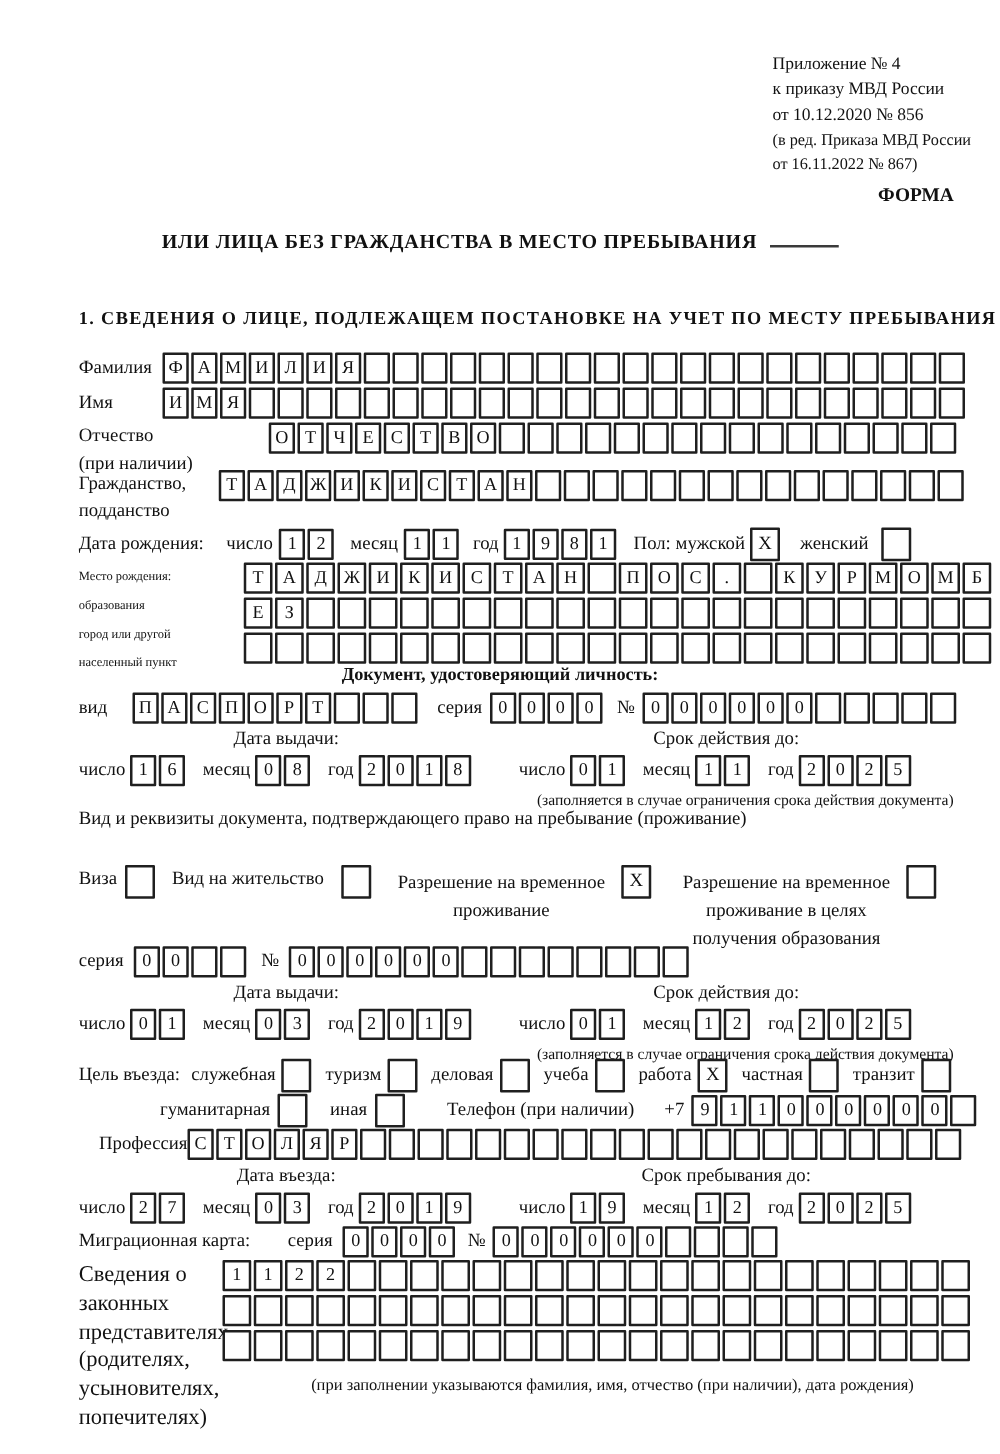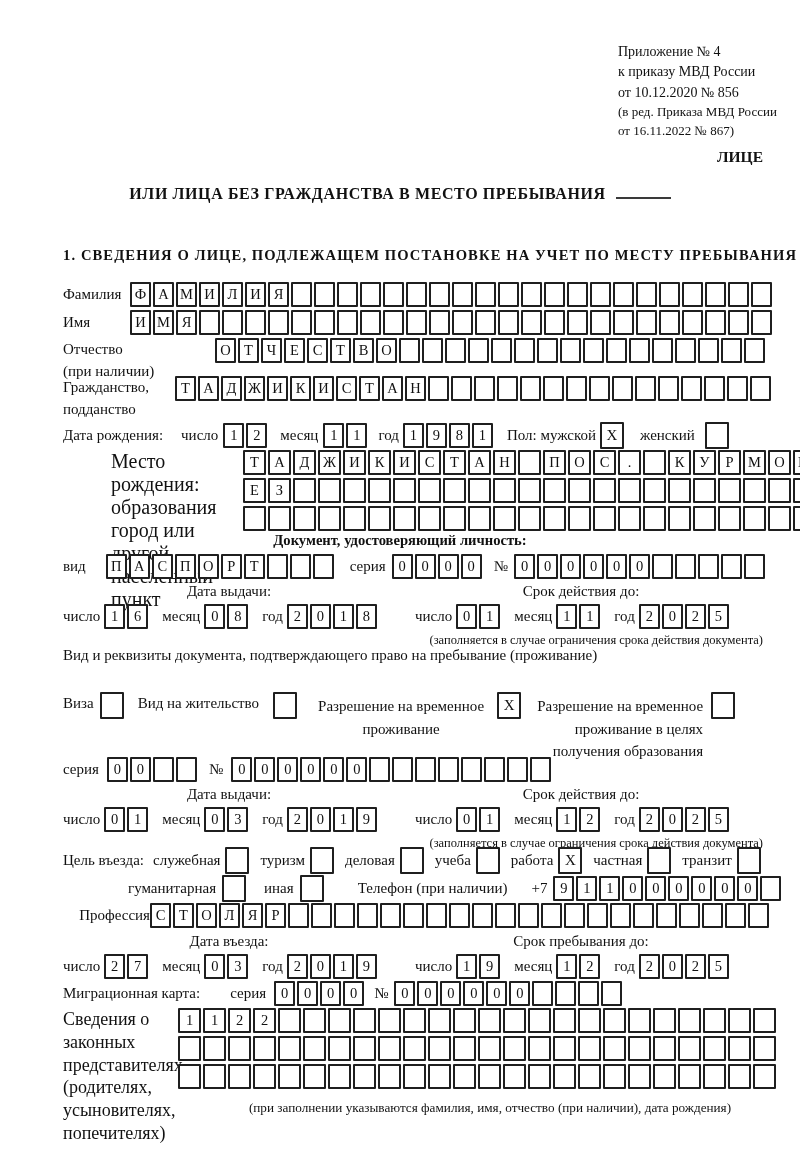--- a/index.html
+++ b/index.html
@@ -42,21 +42,21 @@
 <div class="page">
 
   <div class="abs hdr" style="top:42px;left:618px;">
     <div>Приложение № 4</div>
     <div>к приказу МВД России</div>
     <div>от 10.12.2020 № 856</div>
     <div class="sub">(в ред. Приказа МВД России</div>
     <div class="sub">от 16.11.2022 № 867)</div>
   </div>
 
-  <div class="abs forma" style="top:148px;left:0;width:763px;text-align:right;">ЛИЦЕ</div>
+  <div class="abs forma" style="top:148px;left:0;width:763px;text-align:right;">ФОРМА</div>
 
   <div class="abs title" style="top:181px;left:0;width:800px;">
     <div>
       <span>ИЛИ ЛИЦА БЕЗ ГРАЖДАНСТВА В МЕСТО ПРЕБЫВАНИЯ</span><span class="uline"></span>
     </div>
   </div>
 
   <div class="abs sec1" style="top:247px;left:63px;">1. СВЕДЕНИЯ О ЛИЦЕ, ПОДЛЕЖАЩЕМ ПОСТАНОВКЕ НА УЧЕТ ПО МЕСТУ ПРЕБЫВАНИЯ</div>
 
   <div class="abs frow" style="top:282px;left:63px;">
@@ -218,21 +218,21 @@
     <span class="cells box">
         <span class="cell">X</span>
       </span>
     <span class="lbl" style="margin-left:14px;margin-right:10px;">женский</span>
     <span class="cells box">
         <span class="cell"></span>
       </span>
   </div>
 
   <div class="abs fstart" style="top:450px;left:63px;">
-    <span style="width:132px;flex:0 0 auto;font-size:20px;line-height:23px;margin-left:48px;">
+    <span style="width:132px;flex:0 0 auto;font-size:10px;line-height:23px;">
       <span>Место рождения:</span><br>
       <span>образования</span><br>
       <span>город или другой</span><br>
       <span>населенный пункт</span>
     </span>
     <span class="rows3">
       <span class="cells md">
           <span class="cell">Т</span>
           <span class="cell">А</span>
           <span class="cell">Д</span>
@@ -410,21 +410,21 @@
         <span class="cell"></span>
       </span>
     <span class="lbl" style="margin-left:12px;margin-top:3px;">Вид на жительство</span>
     <span class="cells box" style="margin-left:14px;">
         <span class="cell"></span>
       </span>
     <span class="optlbl" style="margin-left:14px;width:176px;margin-top:3px;">Разрешение на временное проживание</span>
     <span class="cells box" style="margin-left:8px;">
         <span class="cell">X</span>
       </span>
-    <span class="optlbl" style="margin-left:4px;width:176px;margin-top:3px;text-align:right;">Разрешение на временное проживание в целях получения образования</span>
+    <span class="optlbl" style="margin-left:18px;width:176px;margin-top:3px;">Разрешение на временное проживание в целях получения образования</span>
     <span class="cells box" style="margin-left:8px;">
         <span class="cell"></span>
       </span>
   </div>
 
   <div class="abs frow" style="top:757px;left:63px;">
     <span class="lbl" style="margin-right:8px;">серия</span>
     <span class="cells">
         <span class="cell">0</span>
         <span class="cell">0</span>

